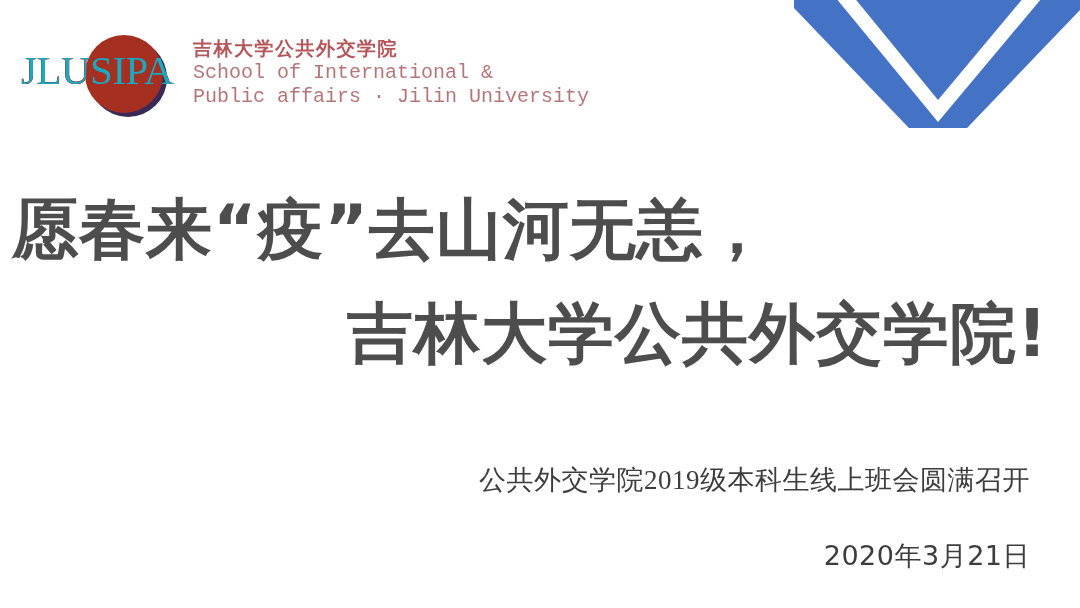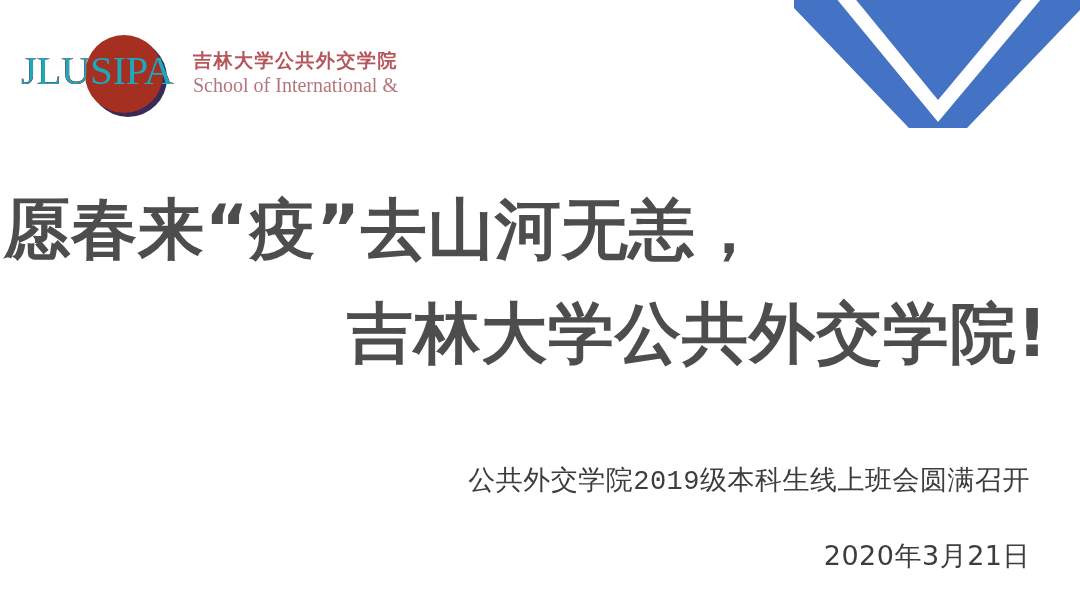--- a/index.html
+++ b/index.html
@@ -106,49 +106,49 @@
   .logo-cn {
     font-family:Liberation Sans, sans-serif;
     font-size:19px;
     font-weight:bold;
     color:#b5565a;
     letter-spacing:1.5px;
     line-height:25px;
     white-space:nowrap;
   }
   .logo-en1, .logo-en2 {
-    font-family:Liberation Serif, serif;
+    font-family:Liberation Mono, monospace;
     font-size:20px;
     color:#b5767a;
     line-height:24px;
     white-space:nowrap;
   }
 
   
   .headline {
     position:absolute;
     left:0;
     top:178px;
     width:1048px;
     color:#4d4d4d;
     font-family:"DejaVu Sans", "Liberation Sans", sans-serif;
     font-weight:bold;
     font-size:66px;
     line-height:104px;
     letter-spacing:1px;
   }
-  .headline-l1 { padding-left:4px; text-align:left; white-space:nowrap; }
+  .headline-l1 { padding-left:12px; text-align:left; white-space:nowrap; }
   .headline-l2 { text-align:right; white-space:nowrap; }
 
   
   .subtitle {
     position:absolute;
     right:50px;
     top:462px;
-    font-family:Liberation Mono, monospace;
+    font-family:Liberation Serif, serif;
     font-size:27px;
     color:#3d3d3d;
     letter-spacing:0.5px;
     white-space:nowrap;
     text-align:right;
   }
   .datestamp {
     position:absolute;
     right:50px;
     top:538px;
@@ -177,20 +177,21 @@
   <div class="logo-block">
     <div class="logo-mark">
       <div class="logo-disc-shadow"></div>
       <div class="logo-disc"></div>
       <div class="logo-word-base">JLUSIPA</div>
       <div class="logo-word">JLUSIPA</div>
     </div>
     <div class="logo-text">
       <div class="logo-cn">吉林大学公共外交学院</div>
       <div class="logo-en1">School of International &amp;</div>
+      <div class="logo-en2">Public affairs · Jilin University</div>
     </div>
   </div>
 
   <div class="headline">
     <div class="headline-l1">愿春来“疫”去山河无恙，</div>
     <div class="headline-l2">吉林大学公共外交学院!</div>
   </div>
 
   <div class="subtitle">公共外交学院2019级本科生线上班会圆满召开</div>
 

